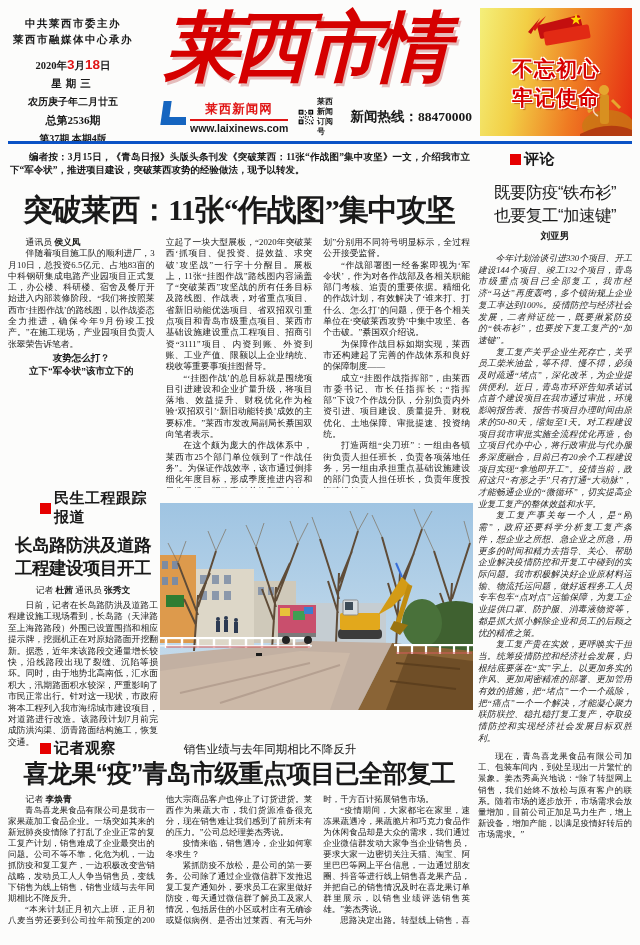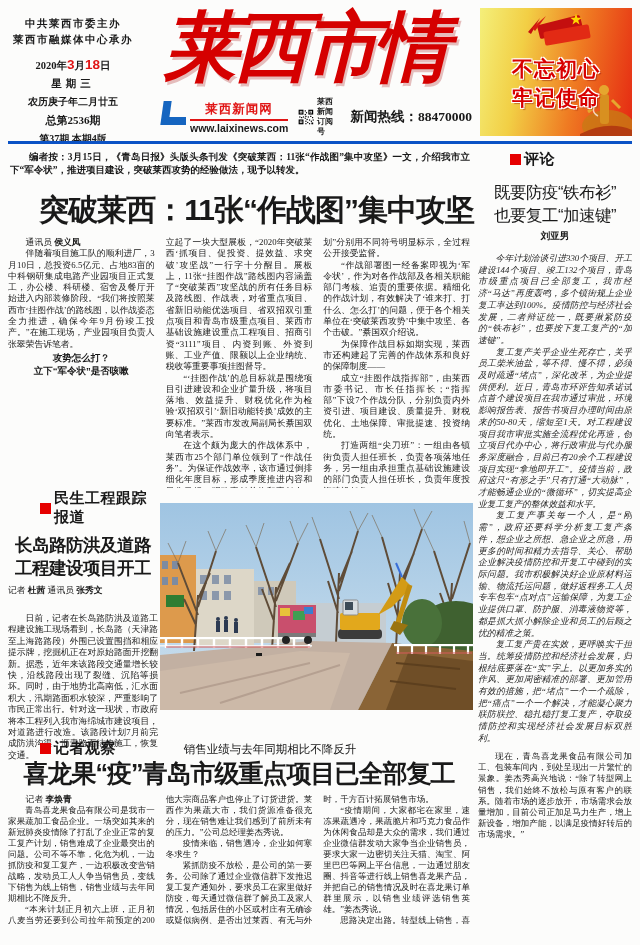--- a/index.html
+++ b/index.html
@@ -32,22 +32,22 @@
   .slogan-box{position:absolute;right:8px;top:8px;width:152px;height:128px;overflow:hidden;
         background:linear-gradient(100deg,#f4ef7a 0%,#f2cf45 28%,#ef7a22 62%,#e52812 100%);}
   .slogan-text{position:absolute;left:0;top:46px;width:100%;text-align:center;font-weight:900;font-size:21px;
         line-height:29px;color:#d80000;font-family:"Liberation Sans",sans-serif;letter-spacing:1px;
         text-shadow:-1px -1px 0 #fff,1px -1px 0 #fff,-1px 1px 0 #fff,1px 1px 0 #fff,2px 2px 1px rgba(120,0,0,.4);}
   .blue-rule{position:absolute;left:8px;width:624px;top:141px;height:3px;background:#0b52c5;}
   
   .editor-note{position:absolute;left:10px;top:151px;width:460px;font-size:9.5px;line-height:13px;
         text-align:justify;font-weight:bold;}
   .editor-note p{margin:0;text-indent:2em;}
-  .main-headline{position:absolute;left:4px;top:190px;width:470px;margin:0;text-align:right;
-        font-family:Liberation Sans, sans-serif;font-weight:900;font-size:30px;letter-spacing:-1px;}
+  .main-headline{position:absolute;left:4px;top:190px;width:470px;margin:0;text-align:center;
+        font-family:Liberation Serif, serif;font-weight:900;font-size:30px;letter-spacing:-1px;}
   .main-cols{position:absolute;left:8px;top:237px;width:462px;height:251px;display:flex;gap:11px;overflow:hidden;}
   .mcol{width:147px;font-size:8.8px;line-height:11.3px;text-align:justify;}
   .mcol p{margin:0;text-indent:2em;}
   .mcol p.cont{text-indent:0;}
   .byline{text-indent:2em;font-size:8.8px;}
   .byline b{font-family:"Liberation Sans",sans-serif;}
   .subhead{text-indent:0 !important;text-align:center;font-weight:bold;font-size:9.5px;
         font-family:"Liberation Sans",sans-serif;margin:2px 0 !important;}
   
   .section-label{display:flex;align-items:center;font-family:"Liberation Sans",sans-serif;
@@ -56,21 +56,21 @@
   
   .pinglun{position:absolute;left:478px;top:150px;width:154px;height:600px;overflow:hidden;}
   .pl-headline{margin:12px 0 3px;text-align:center;font-family:"Liberation Sans",sans-serif;
         font-weight:400;font-size:16.5px;line-height:23px;letter-spacing:-.5px;}
   .pl-author{text-align:center;font-weight:bold;font-size:9.5px;margin:0 0 10px;}
   .pl-body p{margin:0;font-size:8.8px;line-height:11.7px;text-align:justify;text-indent:2em;font-style:italic;color:#262626;}
   
   .minsheng{position:absolute;left:8px;top:489px;width:150px;}
   .ms-headline{margin:7px 0 5px;text-align:center;font-family:"Liberation Sans",sans-serif;
         font-weight:900;font-size:17.5px;line-height:23px;letter-spacing:-.5px;}
-  .ms-byline{text-align:left;font-size:8.8px;margin:0 0 16px;}
+  .ms-byline{text-align:center;font-size:8.8px;margin:0 0 3px;}
   .ms-byline b{font-family:"Liberation Sans",sans-serif;}
   .ms-body p{margin:0;font-size:8.8px;line-height:11.4px;text-align:justify;text-indent:2em;}
   
   .photo{position:absolute;left:160px;top:503px;width:313px;height:207px;margin:0;}
   .photo svg{display:block;}
   
   .guancha-label{position:absolute;left:8px;top:739px;}
   .guancha-subtitle{position:absolute;left:110px;top:742px;width:320px;margin:0;font-size:11.5px;text-align:center;}
   .guancha-headline{position:absolute;left:8px;top:757px;width:462px;margin:0;text-align:center;
         font-family:"Liberation Sans",sans-serif;font-weight:900;font-size:25px;letter-spacing:-1px;}
@@ -185,21 +185,21 @@
     <p><b>编者按：</b><span>3月15日，《青岛日报》头版头条刊发《突破莱西：11张“作战图”集中攻坚》一文，介绍我市立下“军令状”，推进项目建设，突破莱西攻势的经验做法，现予以转发。</span></p>
   </div>
 
   <h1 class="main-headline">突破莱西：11张“作战图”集中攻坚</h1>
 
   <div class="main-cols">
     <div class="mcol">
       <p class="byline"><span>通讯员</span> <b>侯义凤</b></p>
       <p>伴随着项目施工队的顺利进厂，3月10日，总投资6.5亿元、占地83亩的中科钢研集成电路产业园项目正式复工，办公楼、科研楼、宿舍及餐厅开始进入内部装修阶段。“我们将按照莱西市‘挂图作战’的路线图，以作战姿态全力推进，确保今年9月份竣工投产。”在施工现场，产业园项目负责人张翠荣告诉笔者。</p>
       <p class="subhead">攻势怎么打？</p>
-      <p class="subhead">立下“军令状”是否咳嗽</p>
+      <p class="subhead">立下“军令状”该市立下的</p>
 
     </div>
     <div class="mcol">
       <p class="cont">立起了一块大型展板，“2020年突破莱西‘抓项目、促投资、提效益、求突破’攻坚战”一行字十分醒目。展板上，11张“挂图作战”路线图内容涵盖了“突破莱西”攻坚战的所有任务目标及路线图、作战表，对省重点项目、省新旧动能优选项目、省双招双引重点项目和青岛市级重点项目、莱西市基础设施建设重点工程项目、招商引资“3111”项目、内资到账、外资到账、工业产值、限额以上企业纳统、税收等重要事项挂图督导。</p>
       <p>“‘挂图作战’的总目标就是围绕项目引进建设和企业扩量升级，将项目落地、效益提升、财税优化作为检验‘双招双引’‘新旧动能转换’成效的主要标准。”莱西市发改局副局长綦国双向笔者表示。</p>
       <p>在这个颇为庞大的作战体系中，莱西市25个部门单位领到了“作战任务”。为保证作战效率，该市通过倒排细化年度目标，形成季度推进内容和量化目标，明确责任单位和责任人，每季度公开展示任务完成情况，按照“达到计划”“未达计</p>
     </div>
     <div class="mcol">
       <p class="cont">划”分别用不同符号明显标示，全过程公开接受监督。</p>
       <p>“作战部署图一经备案即视为‘军令状’，作为对各作战部及各相关职能部门考核、追责的重要依据。精细化的作战计划，有效解决了‘谁来打、打什么、怎么打’的问题，便于各个相关单位在‘突破莱西攻势’中集中攻坚、各个击破。”綦国双介绍说。</p>

